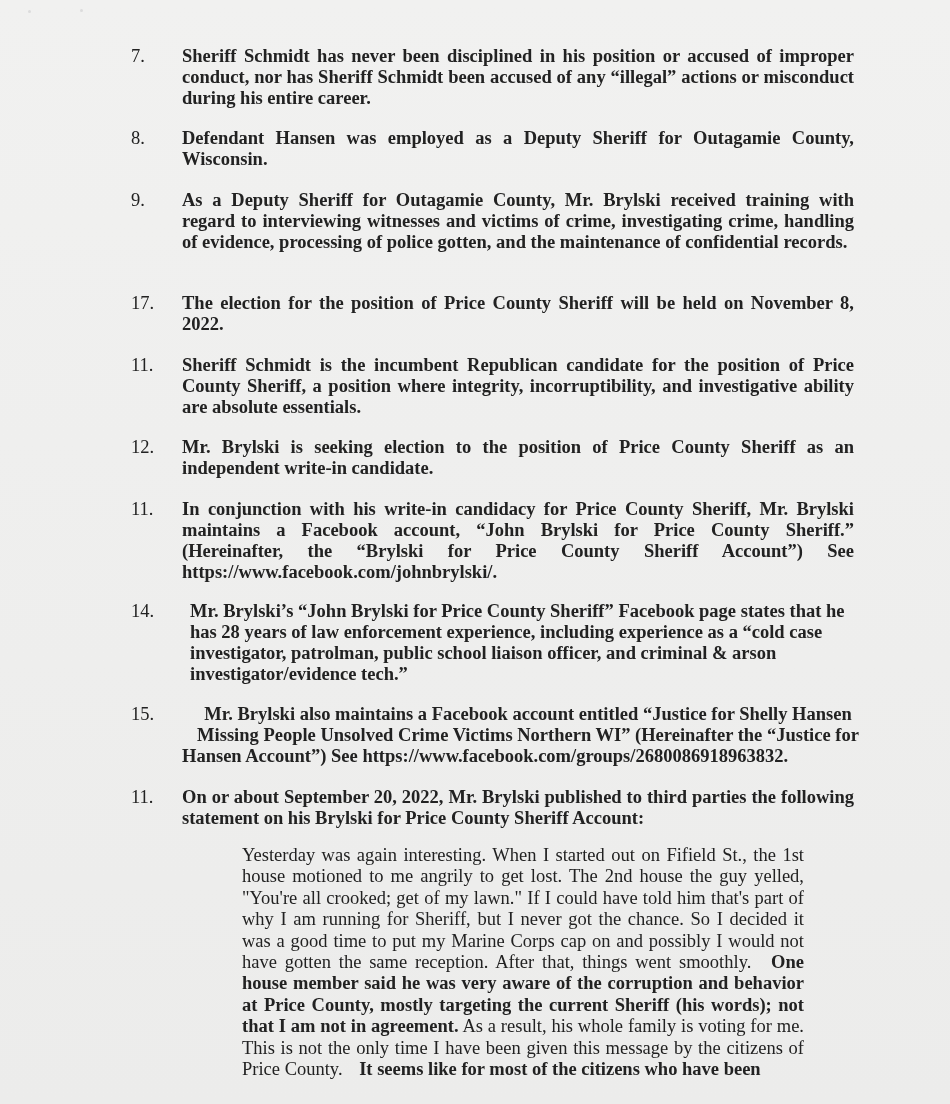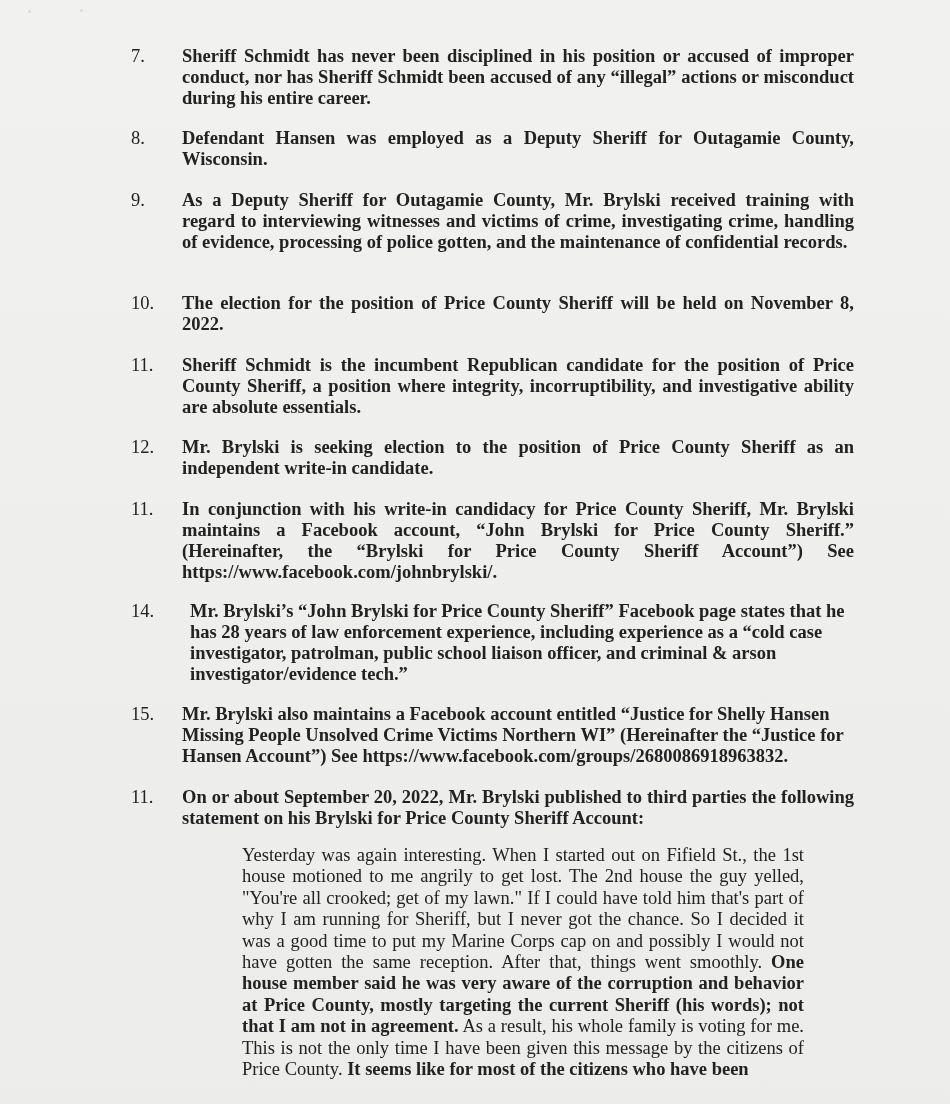--- a/index.html
+++ b/index.html
@@ -42,21 +42,21 @@
     .quote {
       position: absolute;
       left: 242px;
       top: 845px;
       width: 562px;
       font-size: 18.5px;
       line-height: 21.4px;
       text-align: justify;
       font-family: "Liberation Serif", "DejaVu Serif", serif;
     }
-    .quote b { font-weight: bold; }
+    .quote b { font-weight: bold; margin-left: 12px; }
     .speck {
       position: absolute;
       width: 3px; height: 3px;
       border-radius: 50%;
       background: #dcdcdc;
     }
   </style>
 </head>
 <body>
 
@@ -73,21 +73,21 @@
     <span class="num">8.</span>
     <div class="text">Defendant Hansen was employed as a Deputy Sheriff for Outagamie County, Wisconsin.</div>
   </div>
 
   <div class="para" style="top:190px;">
     <span class="num">9.</span>
     <div class="text">As a Deputy Sheriff for Outagamie County, Mr. Brylski received training with regard to interviewing witnesses and victims of crime, investigating crime, handling of evidence, processing of police gotten, and the maintenance of confidential records.</div>
   </div>
 
   <div class="para" style="top:293px;">
-    <span class="num">10.</span>
+    <span class="num">17.</span>
     <div class="text">The election for the position of Price County Sheriff will be held on November 8, 2022.</div>
   </div>
 
   <div class="para" style="top:355px;">
     <span class="num">11.</span>
     <div class="text">Sheriff Schmidt is the incumbent Republican candidate for the position of Price County Sheriff, a position where integrity, incorruptibility, and investigative ability are absolute essentials.</div>
   </div>
 
   <div class="para" style="top:437px;">
     <span class="num">12.</span>
@@ -99,21 +99,21 @@
     <div class="text">In conjunction with his write-in candidacy for Price County Sheriff, Mr. Brylski maintains a Facebook account, “John Brylski for Price County Sheriff.” (Hereinafter, the “Brylski for Price County Sheriff Account”) See https://www.facebook.com/johnbrylski/.</div>
   </div>
 
   <div class="para" style="top:601px;">
     <span class="num">14.</span>
     <div class="text" style="text-align:left;margin-left:8px;">Mr. Brylski’s “John Brylski for Price County Sheriff” Facebook page states that he has 28 years of law enforcement experience, including experience as a “cold case investigator, patrolman, public school liaison officer, and criminal &amp; arson investigator/evidence tech.”</div>
   </div>
 
   <div class="para" style="top:704px;">
     <span class="num">15.</span>
-    <div class="text wide" style="text-align:left;">Mr. Brylski also maintains a Facebook account entitled “Justice for Shelly Hansen Missing People Unsolved Crime Victims Northern WI” (Hereinafter the “Justice for Hansen Account”) See https://www.facebook.com/groups/2680086918963832.</div>
+    <div class="text wide" style="text-align:center;">Mr. Brylski also maintains a Facebook account entitled “Justice for Shelly Hansen Missing People Unsolved Crime Victims Northern WI” (Hereinafter the “Justice for Hansen Account”) See https://www.facebook.com/groups/2680086918963832.</div>
   </div>
 
   <div class="para" style="top:787px;">
     <span class="num">11.</span>
     <div class="text">On or about September 20, 2022, Mr. Brylski published to third parties the following statement on his Brylski for Price County Sheriff Account:</div>
   </div>
 
   <div class="quote">
     <span>Yesterday was again interesting. When I started out on Fifield St., the 1st house motioned to me angrily to get lost. The 2nd house the guy yelled, "You're all crooked; get of my lawn." If I could have told him that's part of why I am running for Sheriff, but I never got the chance. So I decided it was a good time to put my Marine Corps cap on and possibly I would not have gotten the same reception. After that, things went smoothly. </span><b>One house member said he was very aware of the corruption and behavior at Price County, mostly targeting the current Sheriff (his words); not that I am not in agreement.</b><span> As a result, his whole family is voting for me. This is not the only time I have been given this message by the citizens of Price County. </span><b>It seems like for most of the citizens who have been</b>
   </div>

